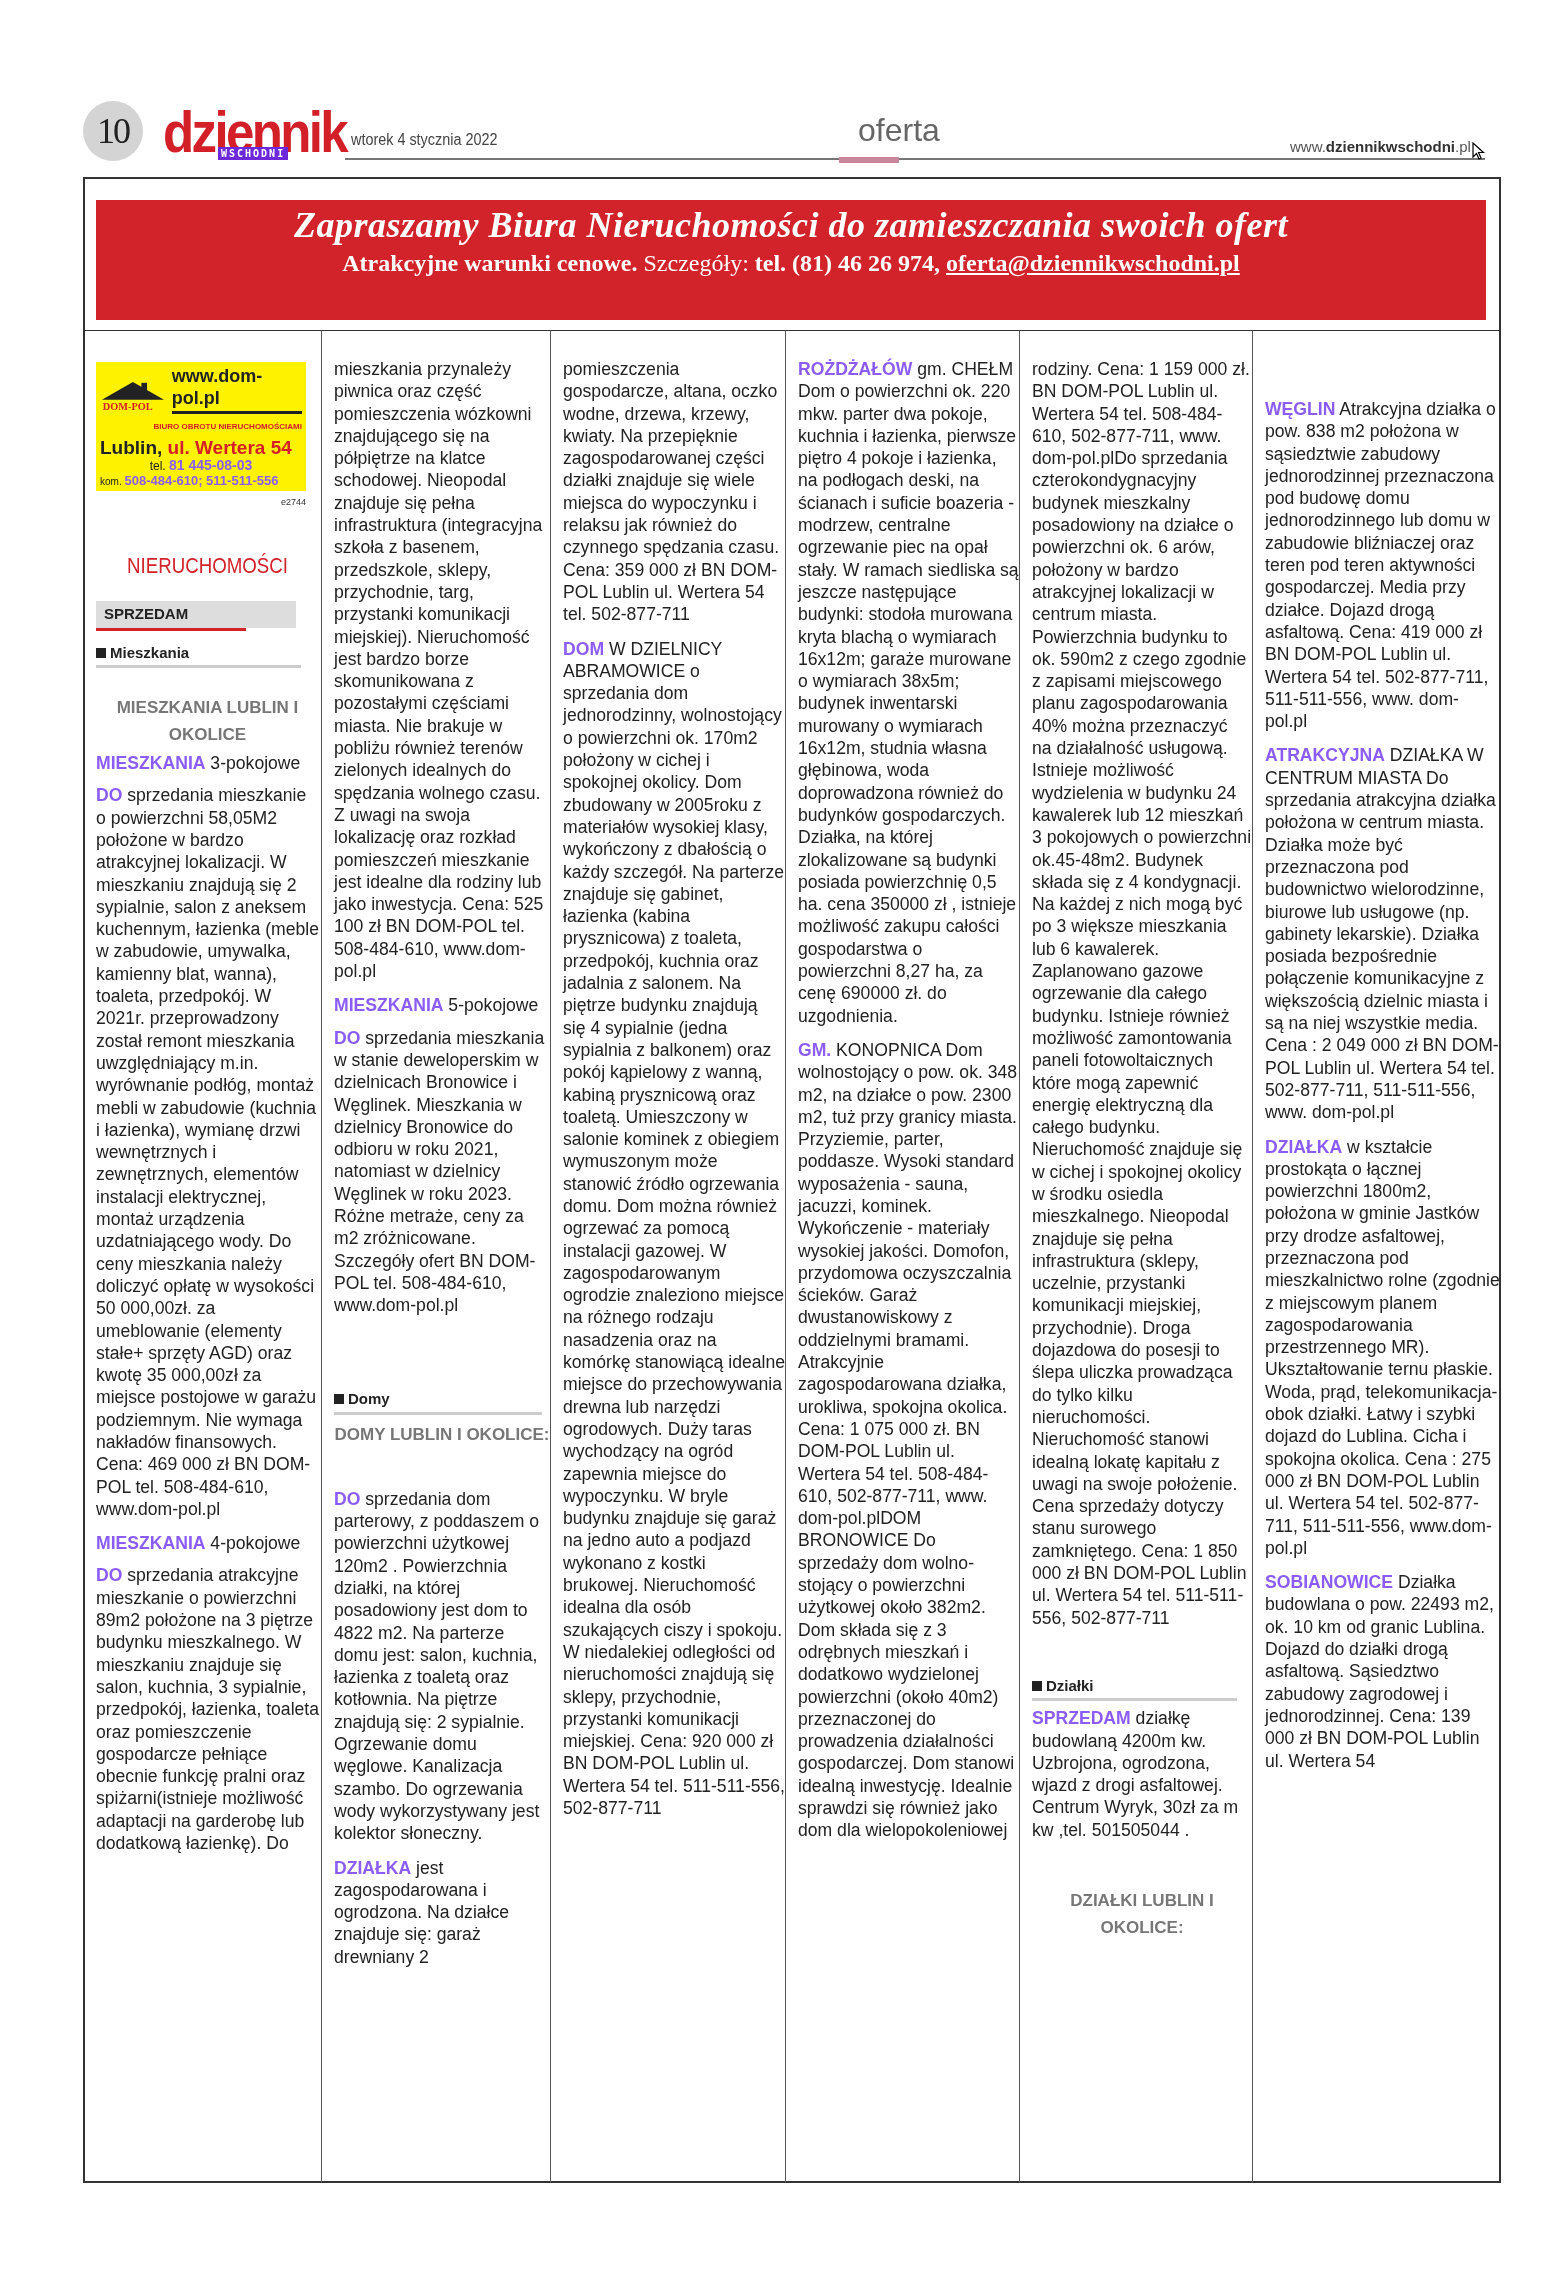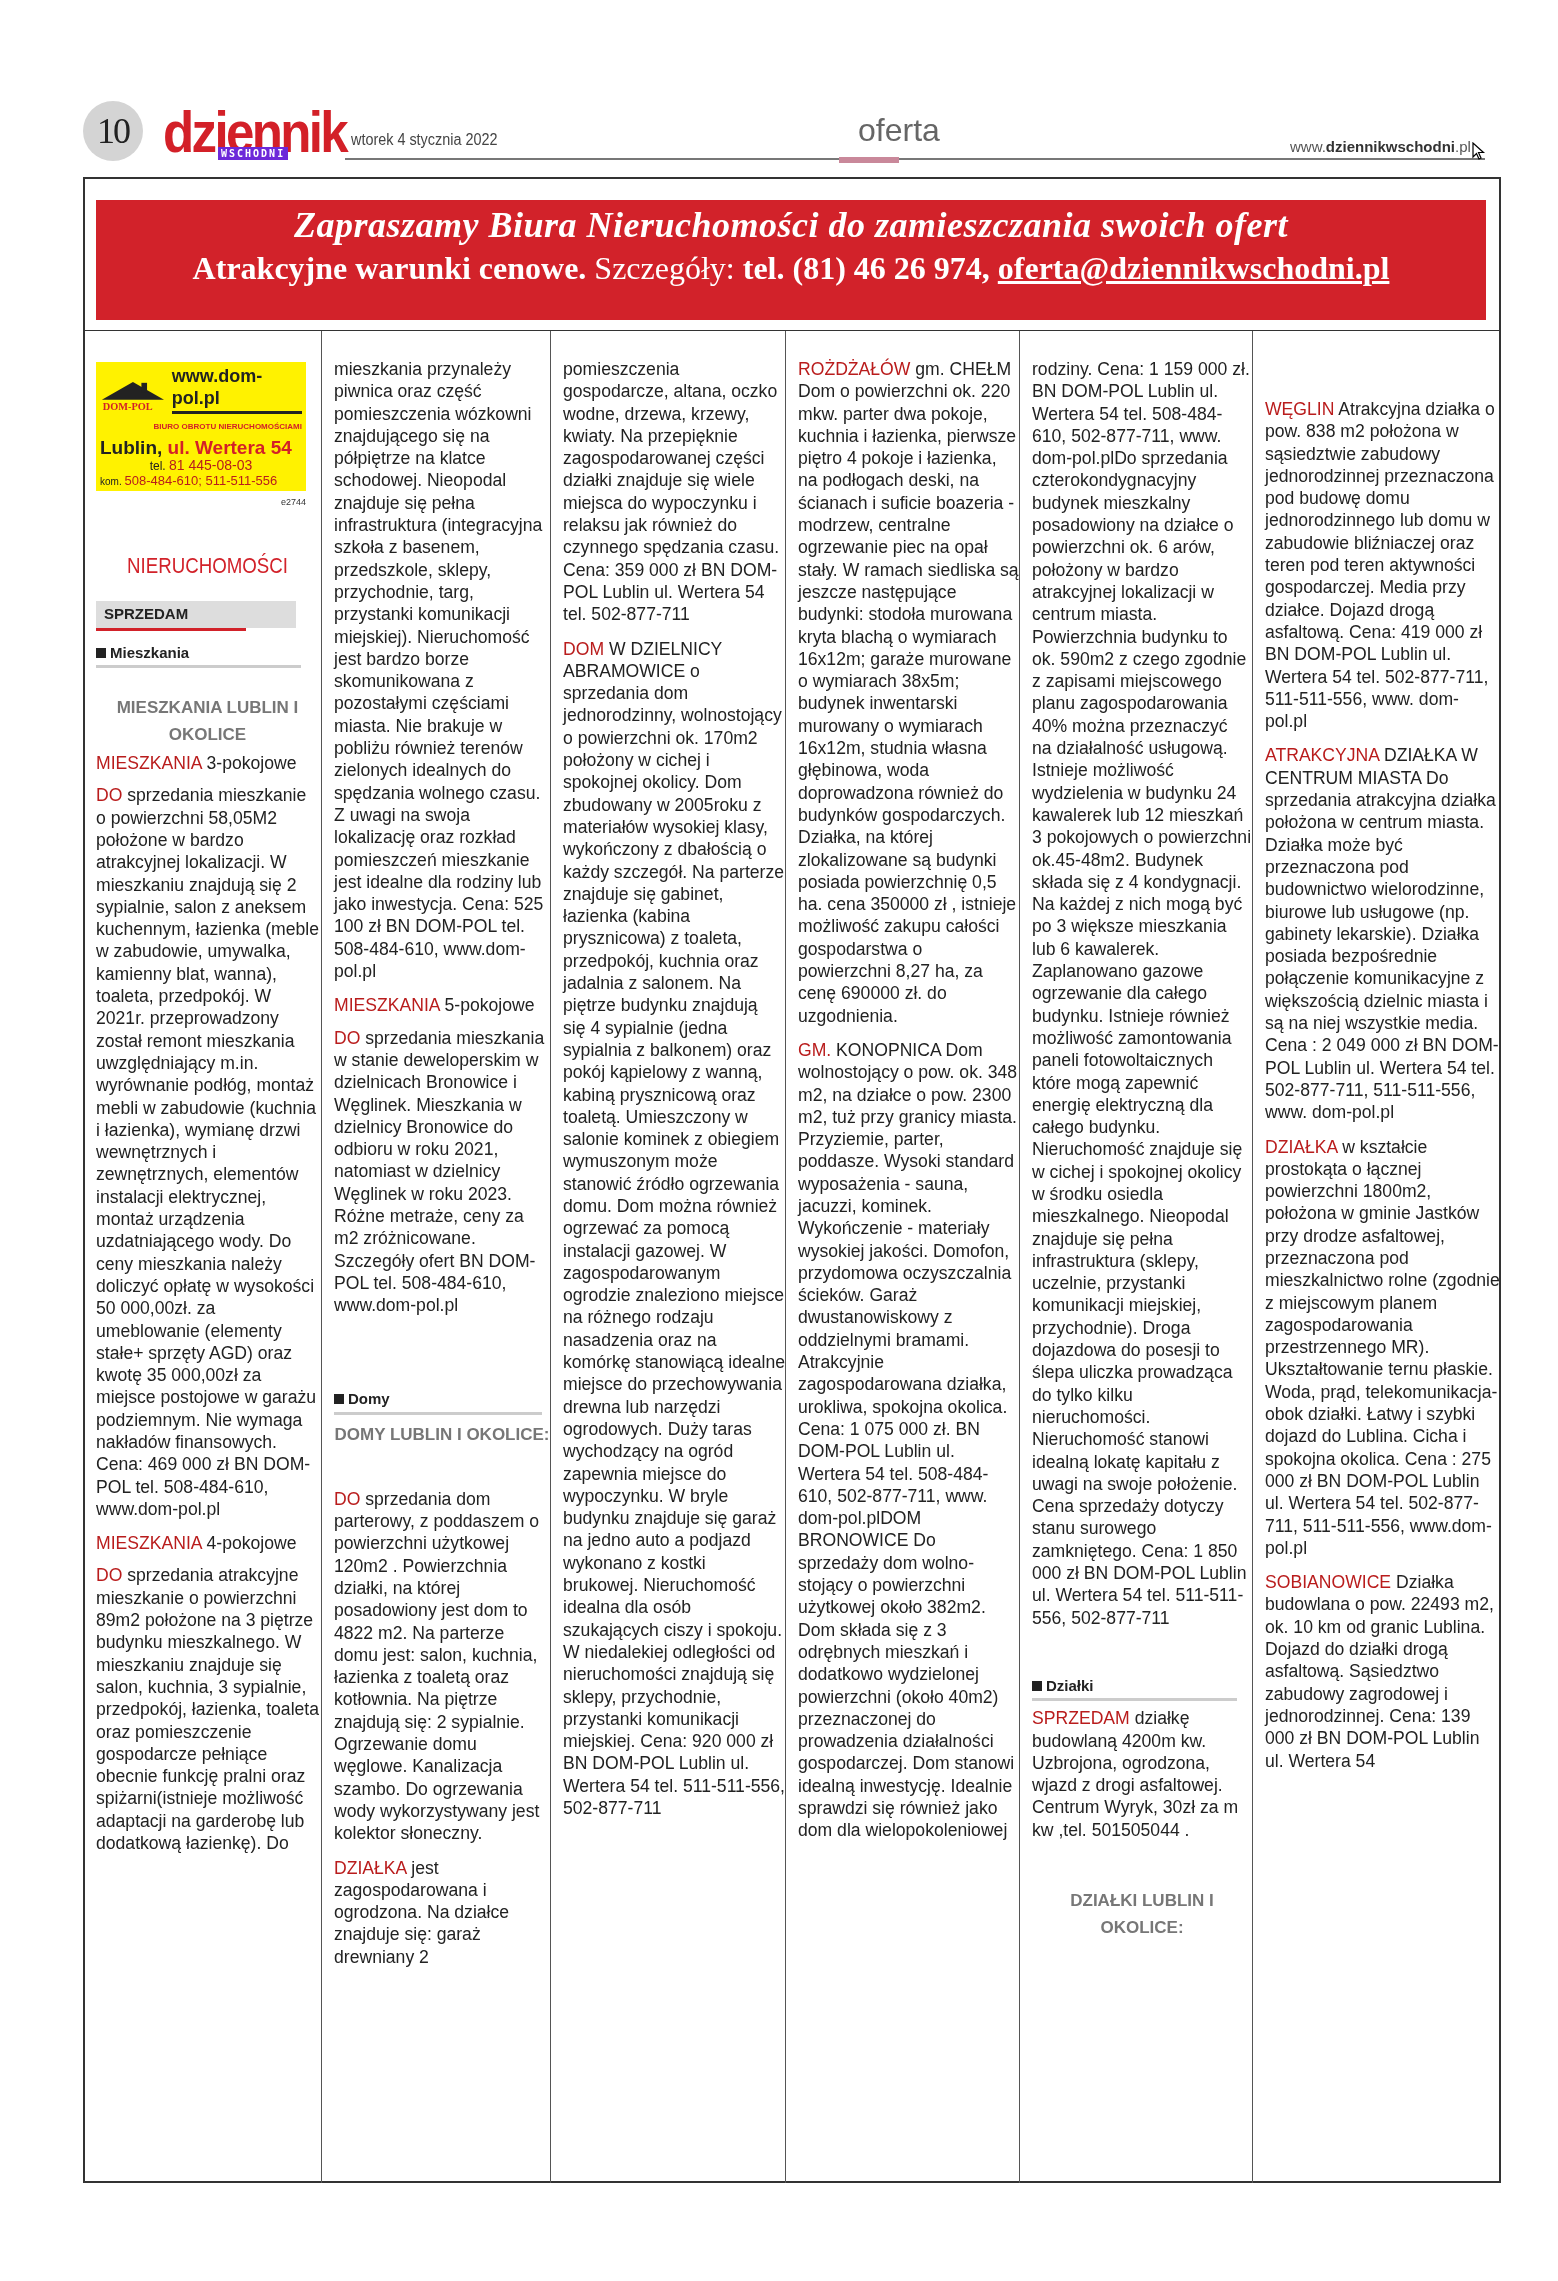--- a/index.html
+++ b/index.html
@@ -12,28 +12,28 @@
   .date{position:absolute;left:351px;top:131px;font-size:16px;color:#444;transform:scaleX(0.9);transform-origin:left;}
   .head-line{position:absolute;left:345px;top:158px;width:1140px;height:2px;background:#777;}
   .section-tag{position:absolute;left:858px;top:112px;font-size:32px;color:#666;font-weight:300;}
   .section-underline{position:absolute;left:839px;top:157px;width:60px;height:6px;background:#c9889a;}
   .site-url{position:absolute;left:1290px;top:138px;font-size:15px;color:#555;}
   .site-url b{color:#333;}
   .cursor-icon{position:absolute;left:1472px;top:142px;width:14px;height:18px;}
   .frame{position:absolute;left:83px;top:177px;width:1418px;height:2006px;border:2px solid #333;box-sizing:border-box;}
   .banner{position:absolute;left:96px;top:200px;width:1390px;height:120px;background:#d2222a;color:#fff;text-align:center;}
   .banner-title{font-family:"Liberation Serif",serif;font-style:italic;font-weight:bold;font-size:36px;margin-top:4px;letter-spacing:0.5px;}
-  .banner-sub{font-family:"Liberation Serif",serif;font-size:32px;margin-top:4px;}
+  .banner-sub{font-family:"Liberation Serif",serif;font-size:24px;margin-top:4px;}
   .banner-sub b{font-weight:bold;}
   .banner-sub a{color:#fff;text-decoration:underline;font-weight:bold;}
   .hr-divider{position:absolute;left:83px;top:330px;width:1418px;height:1px;background:#333;}
   .col{position:absolute;top:346px;bottom:88px;box-sizing:border-box;padding:0 0 0 13px;font-size:17.6px;line-height:22.3px;overflow:hidden;}
   .col-sep{position:absolute;top:331px;width:1px;height:1852px;background:#555;}
   .col p{margin:0 0 12px 0;}
-  .col b{font-weight:normal;color:#b91c1c;}
+  .col b{font-weight:bold;color:#8b5cf6;}
   .ad-box{background:#fff200;width:210px;margin-top:24px;padding:3px 4px 2px;box-sizing:border-box;position:relative;}
   .ad-row1{display:flex;align-items:flex-end;}
   .house{width:70px;height:36px;position:relative;}
   .ad-url{font-weight:bold;font-size:18px;color:#222;margin-left:6px;border-bottom:3px solid #222;padding-bottom:1px;}
   .ad-biuro{font-size:8px;color:#d32028;font-weight:bold;margin-left:8px;}
   .ad-city{font-weight:bold;font-size:19px;color:#222;line-height:20px;}
   .ad-city span{color:#d32028;}
   .ad-tel{font-size:12px;text-align:center;line-height:15px;}
   .ad-tel b{font-size:14px;}
   .ad-kom{font-size:10px;line-height:14px;}

